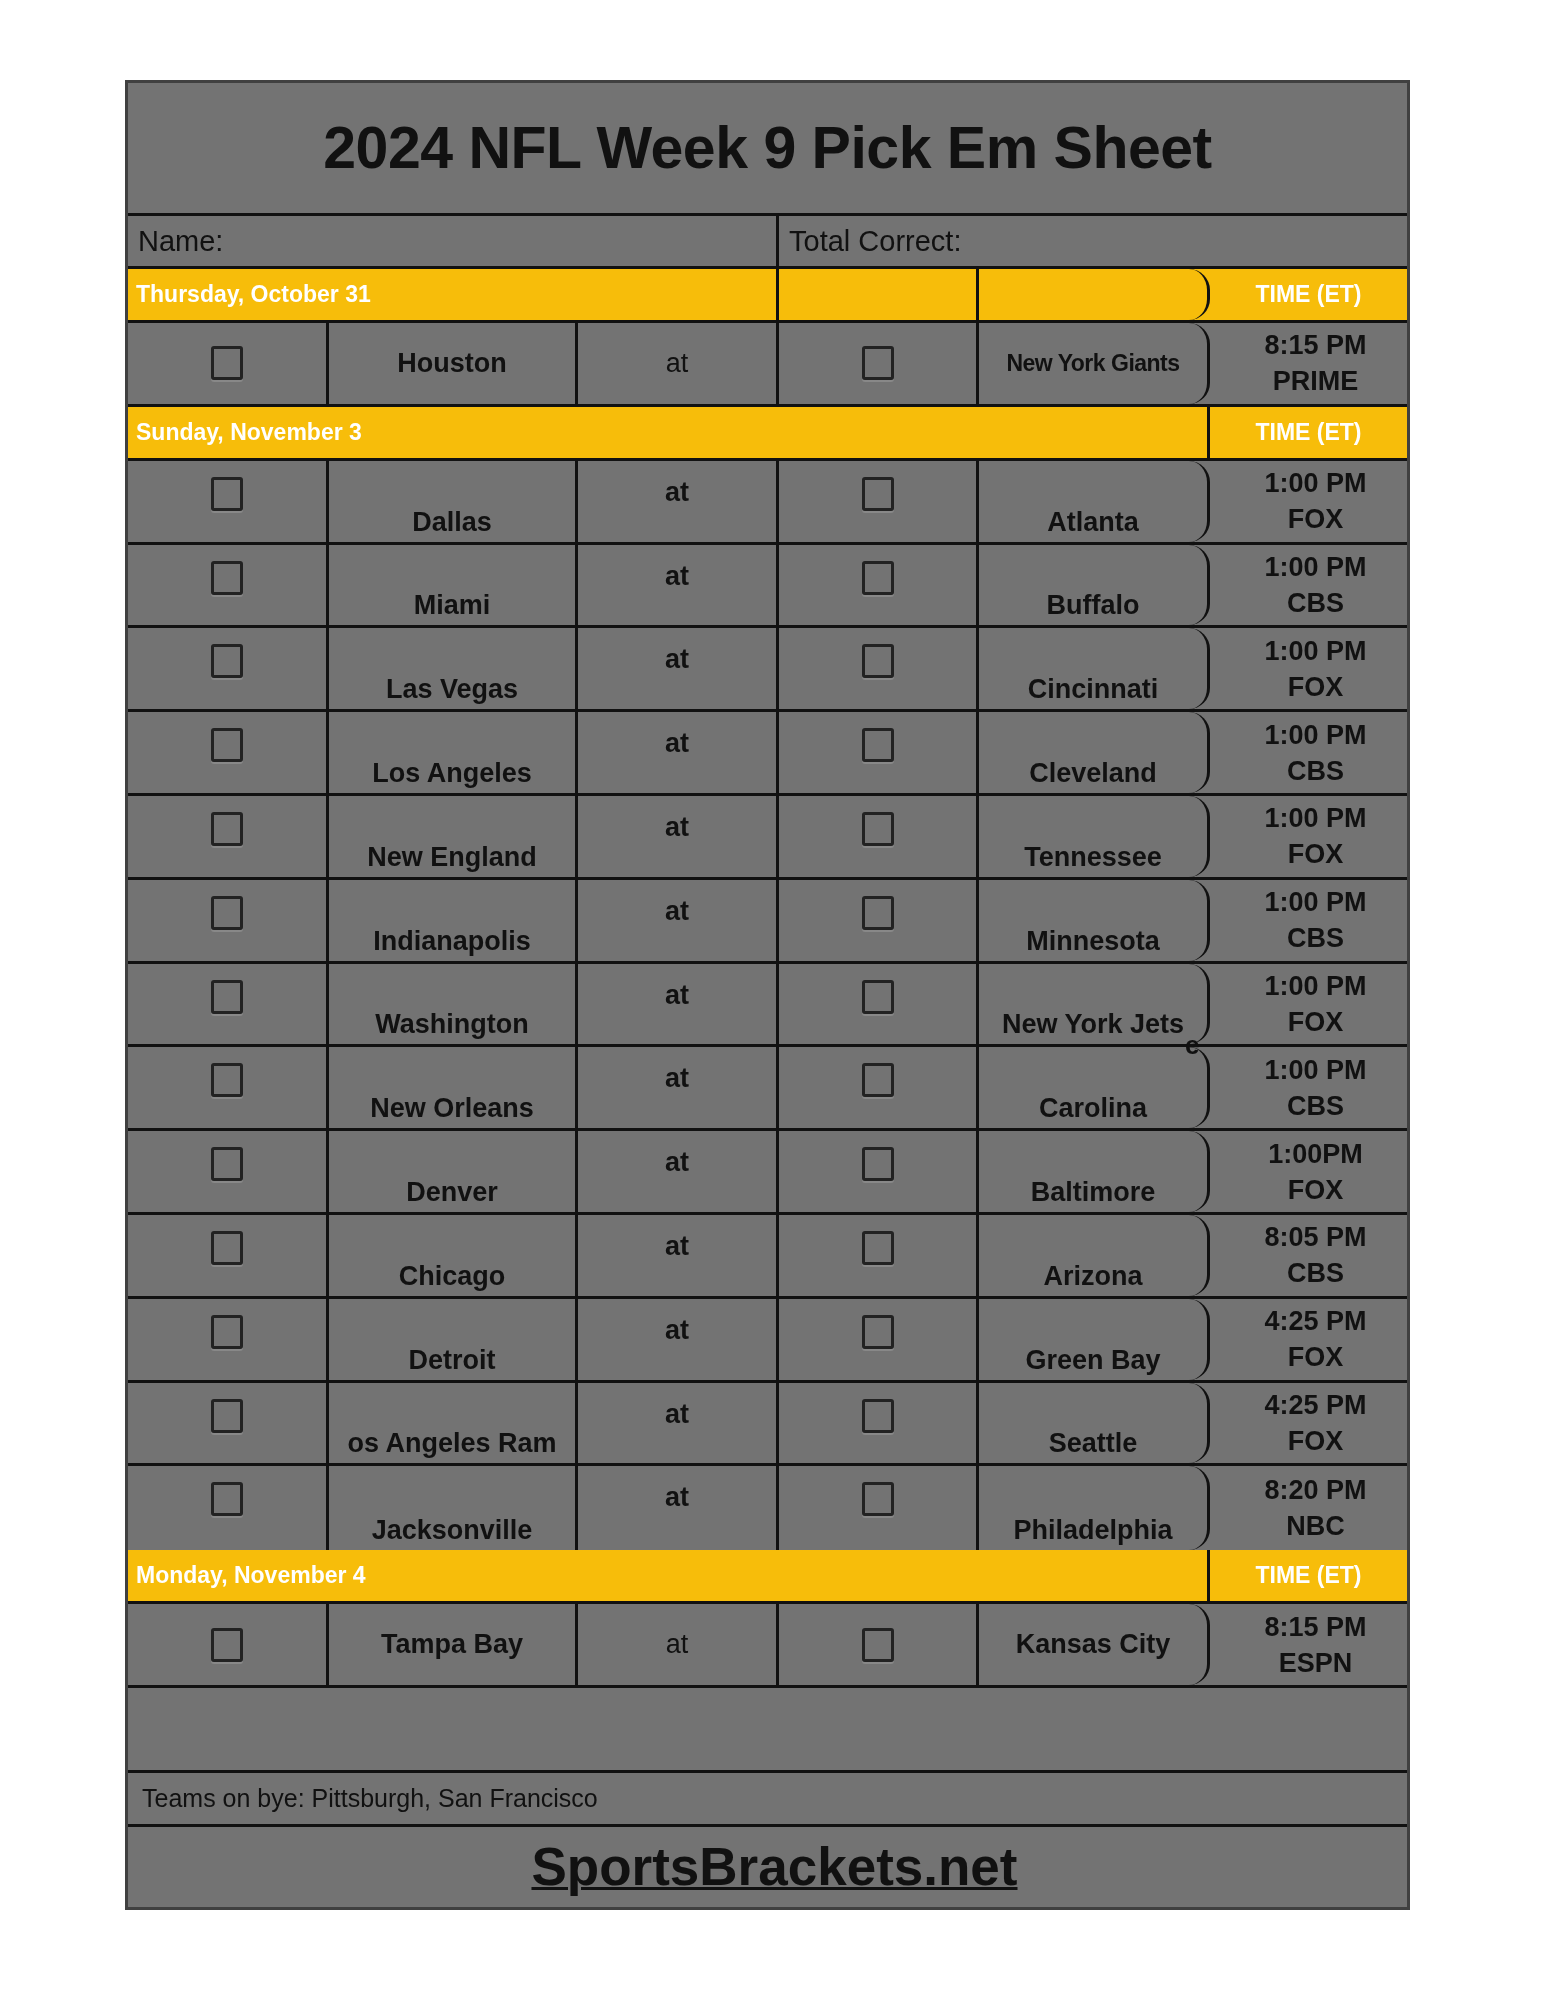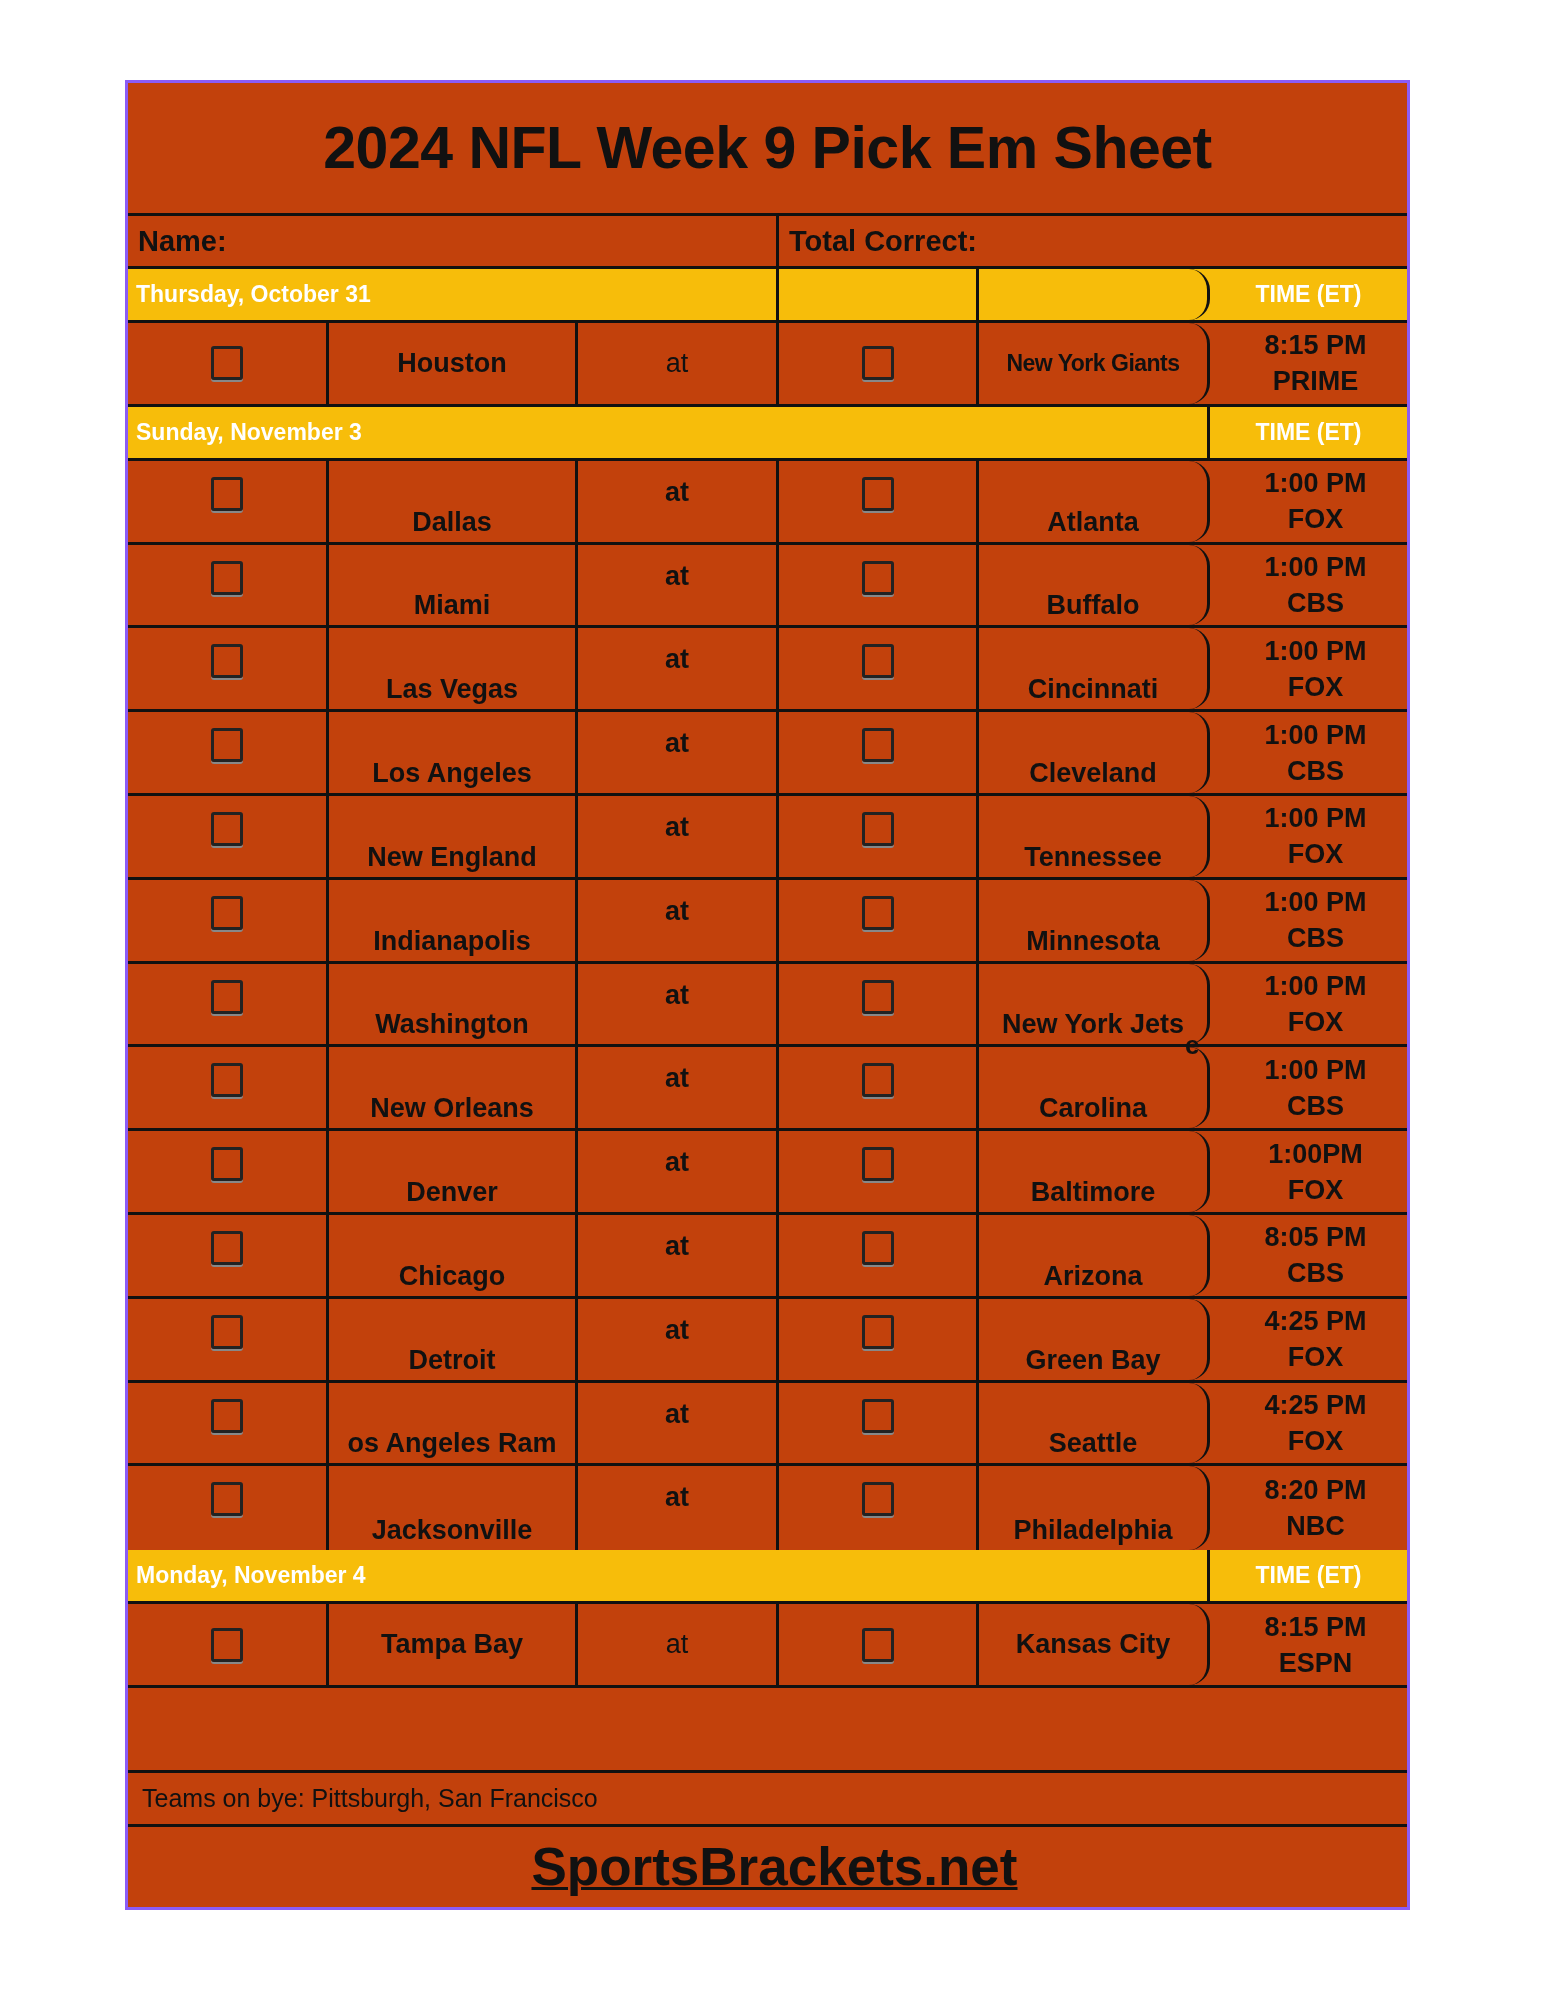--- a/index.html
+++ b/index.html
@@ -1,25 +1,25 @@
 <!DOCTYPE html>
 <html><head>
 <meta charset="utf-8">
 <style>
   html, body { margin:0; padding:0; background:#ffffff; }
   body { width:1545px; height:2000px; position:relative; overflow:hidden; font-family:"Liberation Sans", sans-serif; color:#111; }
-  .sheet { position:absolute; left:125px; top:80px; width:1285px; border:3px solid #8b5cf6; box-sizing:border-box; background:#c2410c; }
+  .sheet { position:absolute; left:125px; top:80px; width:1285px; border:3px solid #404040; box-sizing:border-box; background:#737373; }
   .row { display:flex; border-bottom:3px solid #111; box-sizing:border-box; position:relative; }
   .row:last-child { border-bottom:none; }
   .cell { border-right:3px solid #111; box-sizing:border-box; display:flex; align-items:center; justify-content:center; text-align:center; overflow:hidden; white-space:nowrap; }
   .cell:last-child { border-right:none;padding-left:14px; }
   .title-row { height:133px; justify-content:center; align-items:center; }
   .title { font-size:59px; font-weight:bold; letter-spacing:-0.5px; }
   .info-row { height:53px; }
-  .info-row .cell { justify-content:flex-start; padding-left:10px; font-size:29px; font-weight:bold; }
+  .info-row .cell { justify-content:flex-start; padding-left:10px; font-size:29px; font-weight:normal; }
   .day-row { height:54px; background:#f7bd0a; }
   .day-row .cell { color:#fff; font-size:23px; font-weight:bold; justify-content:flex-start; padding-left:8px; }
   .day-row .cell.time { justify-content:center; padding-left:0; }
   .game-row { height:83.8px; }
   .game-row .cell { font-size:27px; font-weight:bold; }
   .c1 { width:201px; } .c2 { width:249px; } .c3 { width:201px; } .c4 { width:200px; } .c5 { width:231px;border-radius:21px; } .c6 { flex:1; }
   .span5 { width:1082px; }
   .span3 { width:651px; }
   .checkbox { width:32px; height:34px; border:3px solid #222; border-radius:3px; box-sizing:border-box; background:transparent; box-shadow:0 2px 0 #888; }
   .sunday .team { align-items:flex-end; padding-bottom:4px; }

